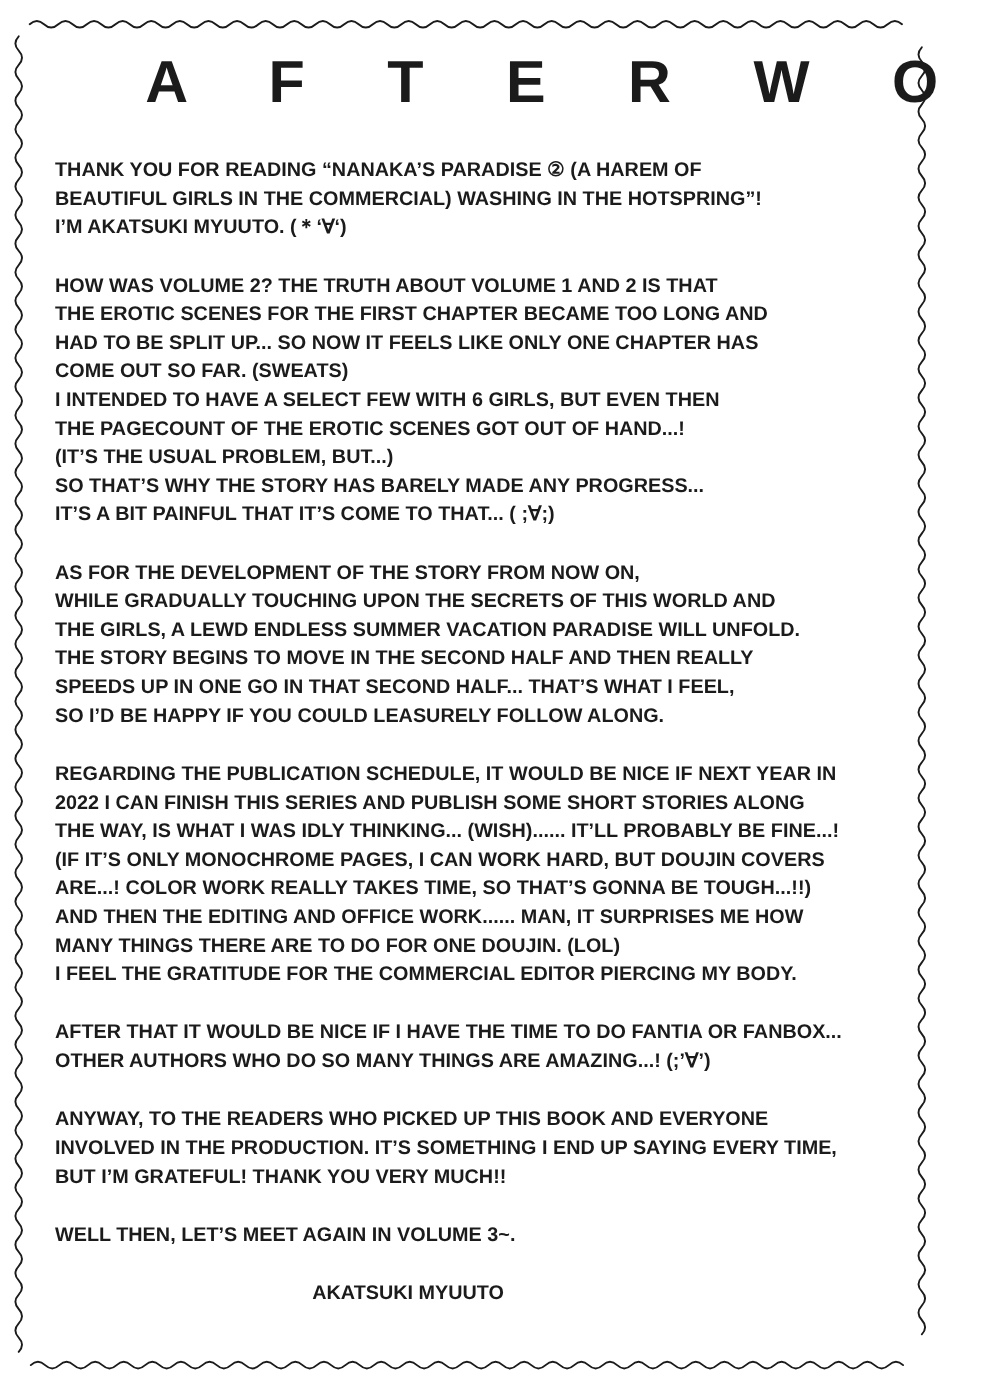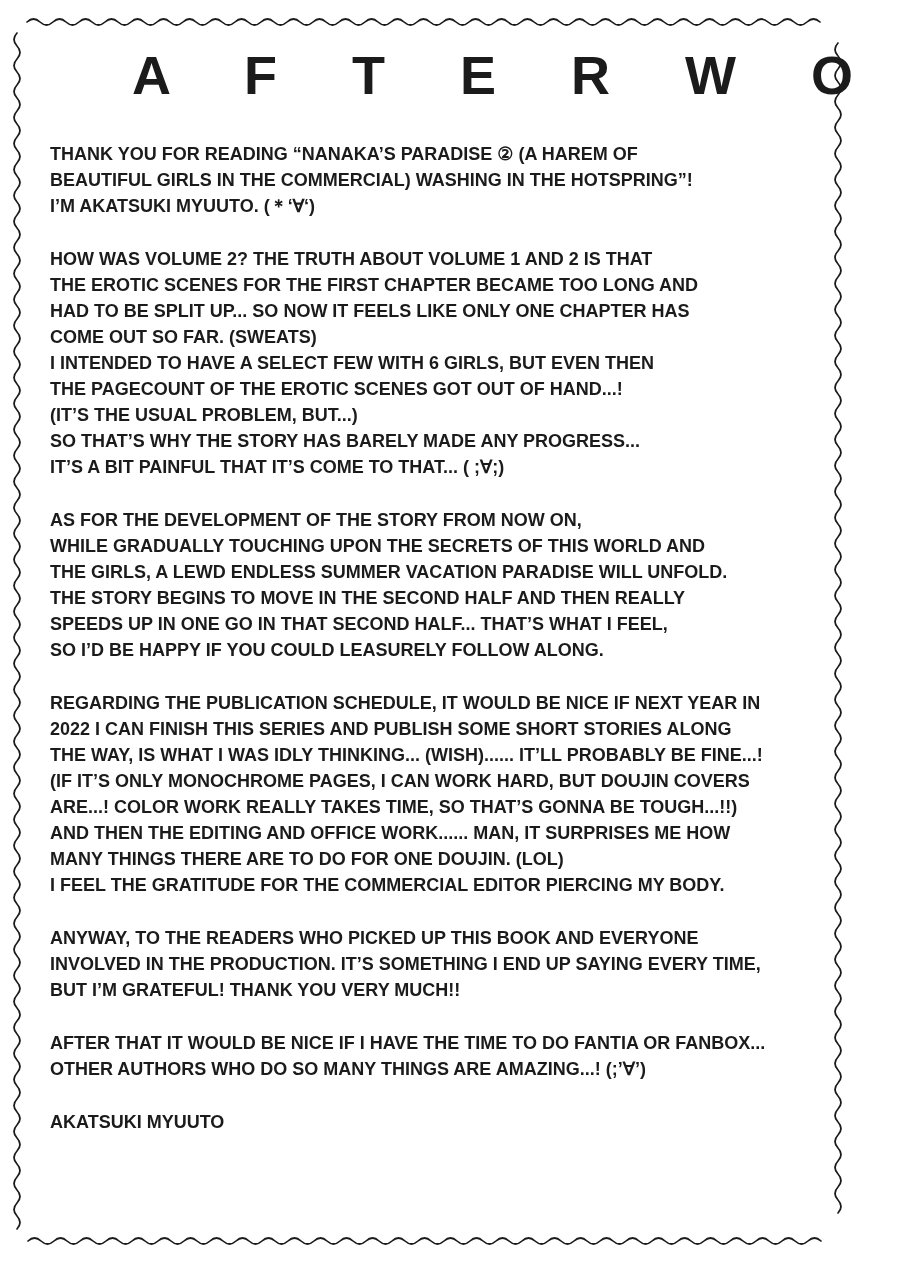--- a/index.html
+++ b/index.html
@@ -46,21 +46,21 @@
     width: 812px;
     font-size: 18px;
     font-weight: 700;
     line-height: 26px;
   }
   .content p {
     margin: 0 0 27px 0;
     white-space: pre-line;
   }
   .signature {
-    text-align: left;
+    text-align: center;
     padding-right: 170px;
     white-space: nowrap;
   }
 </style>
 </head>
 <body>
 
 <div class="page">
 
   <svg class="border-svg" viewBox="0 0 900 1268" xmlns="http://www.w3.org/2000/svg">
@@ -92,21 +92,22 @@
 SPEEDS UP IN ONE GO IN THAT SECOND HALF... THAT’S WHAT I FEEL,
 SO I’D BE HAPPY IF YOU COULD LEASURELY FOLLOW ALONG.</p>
     <p>REGARDING THE PUBLICATION SCHEDULE, IT WOULD BE NICE IF NEXT YEAR IN
 2022 I CAN FINISH THIS SERIES AND PUBLISH SOME SHORT STORIES ALONG
 THE WAY, IS WHAT I WAS IDLY THINKING... (WISH)...... IT’LL PROBABLY BE FINE...!
 (IF IT’S ONLY MONOCHROME PAGES, I CAN WORK HARD, BUT DOUJIN COVERS
 ARE...! COLOR WORK REALLY TAKES TIME, SO THAT’S GONNA BE TOUGH...!!)
 AND THEN THE EDITING AND OFFICE WORK...... MAN, IT SURPRISES ME HOW
 MANY THINGS THERE ARE TO DO FOR ONE DOUJIN. (LOL)
 I FEEL THE GRATITUDE FOR THE COMMERCIAL EDITOR PIERCING MY BODY.</p>
+    <p>AFTER THAT IT WOULD BE NICE IF I HAVE THE TIME TO DO FANTIA OR FANBOX...
+OTHER AUTHORS WHO DO SO MANY THINGS ARE AMAZING...! (;’∀’)</p>
     <p>ANYWAY, TO THE READERS WHO PICKED UP THIS BOOK AND EVERYONE
 INVOLVED IN THE PRODUCTION. IT’S SOMETHING I END UP SAYING EVERY TIME,
 BUT I’M GRATEFUL! THANK YOU VERY MUCH!!</p>
-    <p>AFTER THAT IT WOULD BE NICE IF I HAVE THE TIME TO DO FANTIA OR FANBOX...
-OTHER AUTHORS WHO DO SO MANY THINGS ARE AMAZING...! (;’∀’)</p>
+    <p>WELL THEN, LET’S MEET AGAIN IN VOLUME 3~.</p>
     <p class="signature">AKATSUKI MYUUTO</p>
   </div>
 
 </div>
 
 </body></html>

